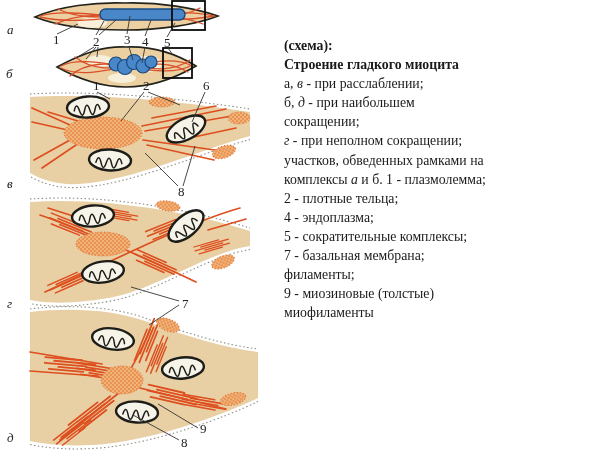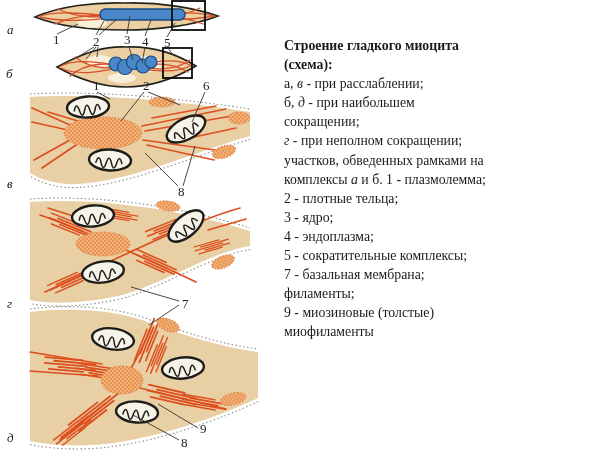--- a/index.html
+++ b/index.html
@@ -194,32 +194,31 @@
       <text x="203" y="90" class="num-label">6</text>
       <text x="178" y="196" class="num-label">8</text>
       <text x="182" y="308" class="num-label">7</text>
       <text x="200" y="433" class="num-label">9</text>
       <text x="181" y="447" class="num-label">8</text>
     </g>
 </svg>
 
 <div class="legend">
   <div class="title">
+    <div>(схема):</div>
     <div>Строение гладкого миоцита</div>
-    <div>(схема):</div>
   </div>
   <div id="legend-body">
       <div class="lg-line"><span>а, </span><span class="it">в</span><span> - при расслаблении;</span></div>
       <div class="lg-line"><span>б, </span><span class="it">д</span><span> - при наибольшем</span></div>
       <div class="lg-line"><span>сокращении;</span></div>
       <div class="lg-line"><span class="it">г</span><span> - при неполном сокращении;</span></div>
       <div class="lg-line"><span>участков, обведенных рамками на</span></div>
       <div class="lg-line"><span>комплексы </span><span class="it">а</span><span> и б. 1 - плазмолемма;</span></div>
       <div class="lg-line"><span>2 - плотные тельца;</span></div>
-      <div class="lg-line"><span>3 - ядро;</span></div>
       <div class="lg-line"><span>4 - эндоплазма;</span></div>
       <div class="lg-line"><span>5 - сократительные комплексы;</span></div>
       <div class="lg-line"><span>7 - базальная мембрана;</span></div>
       <div class="lg-line"><span>филаменты;</span></div>
       <div class="lg-line"><span>9 - миозиновые (толстые)</span></div>
       <div class="lg-line"><span>миофиламенты</span></div>
     </div>
 </div>
 
 </body></html>

